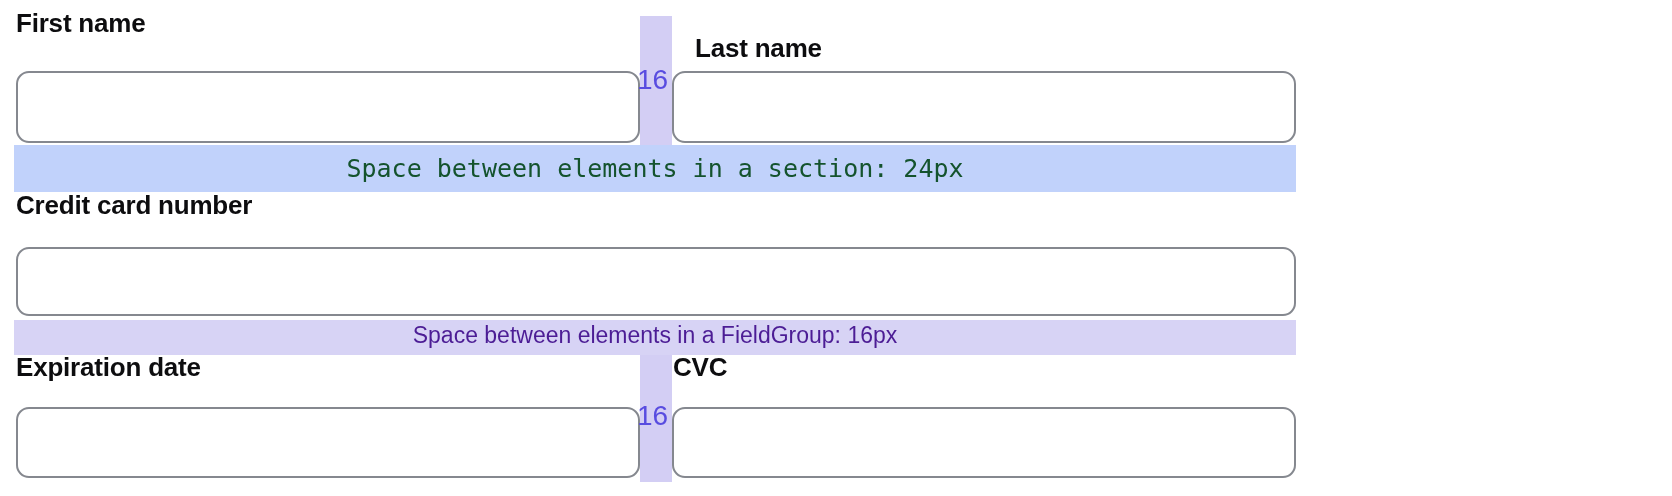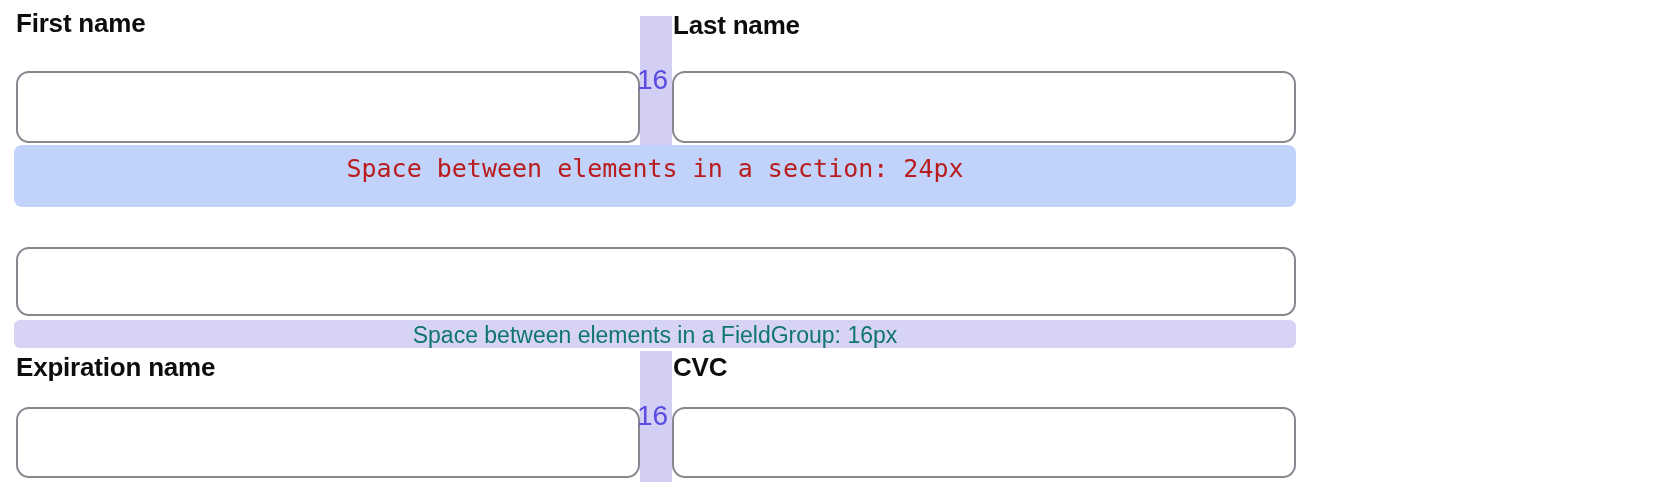--- a/index.html
+++ b/index.html
@@ -56,67 +56,66 @@
   .band {
     position: absolute;
     left: 14px;
     width: 1282px;
     text-align: center;
     white-space: nowrap;
     z-index: 2;
   }
   .band-section {
     top: 145px;
-    height: 62px;
+    height: 47px;
     line-height: 47px;
     background: #c1d2fb;
-    color: #b91c1c;
+    color: #14532d;
     font-family: "DejaVu Sans Mono", monospace;
     font-size: 25px;
-    border-radius: 8px;
   }
   .band-group {
     top: 320px;
-    height: 28px;
+    height: 35px;
     line-height: 31px;
     background: #d7d3f5;
-    color: #0f766e;
+    color: #4c1d95;
     font-family: "Liberation Sans", sans-serif;
     font-size: 23px;
-    border-radius: 6px;
   }
 </style>
 </head>
 <body>
 
 <div class="canvas">
 
   <div class="gap-strip strip-top"></div>
   <div class="gap-strip strip-bottom"></div>
 
   <label class="field-label" style="left:16px; top:8px;">First name</label>
-  <label class="field-label" style="left:673px; top:10px;">Last name</label>
+  <label class="field-label" style="left:673px; top:33px;padding-left:22px;">Last name</label>
 
   <input class="text-input" style="left: 16px; top: 71px; width: 624px; height: 72px;" value="">
   <input class="text-input" style="left: 672px; top: 71px; width: 624px; height: 72px;" value="">
 
   <div class="gap-num gap-num-top">16</div>
 
   <div class="band band-section">
     <span>Space between elements in a section: 24px</span>
   </div>
 
+  <label class="field-label" style="left:16px; top:190px;">Credit card number</label>
 
   <input class="text-input" style="left: 16px; top: 247px; width: 1280px; height: 69px;" value="">
 
   <div class="band band-group">
     <span>Space between elements in a FieldGroup: 16px</span>
   </div>
 
-  <label class="field-label" style="left:16px; top:352px;">Expiration name</label>
+  <label class="field-label" style="left:16px; top:352px;">Expiration date</label>
   <label class="field-label" style="left:673px; top:352px;text-align:right;">CVC</label>
 
   <input class="text-input" style="left: 16px; top: 407px; width: 624px; height: 71px;" value="">
   <input class="text-input" style="left: 672px; top: 407px; width: 624px; height: 71px;" value="">
 
   <div class="gap-num gap-num-bottom">16</div>
 
 </div>
 
 </body></html>

